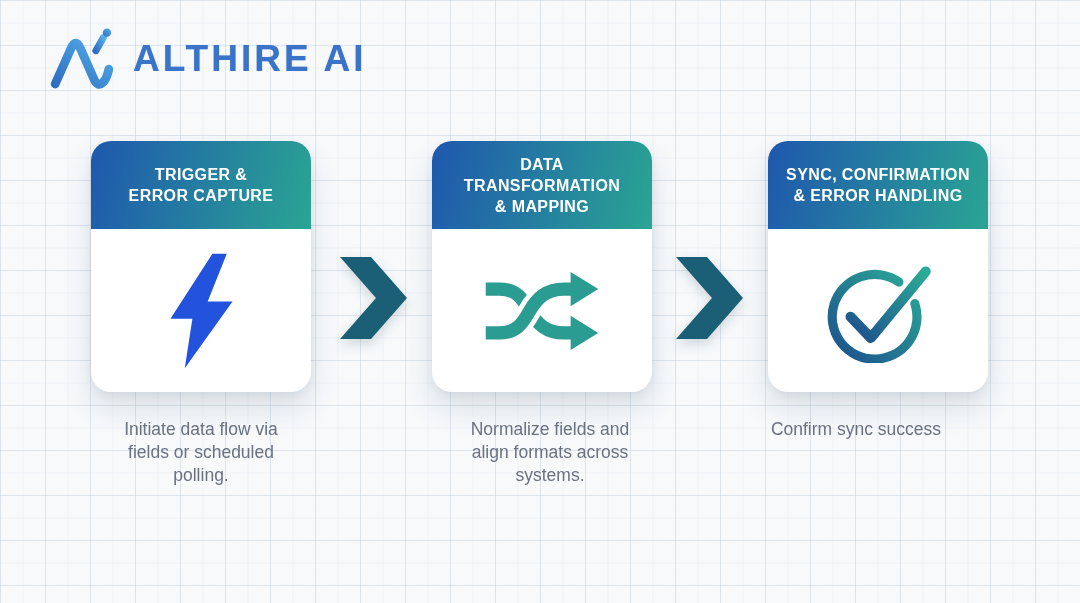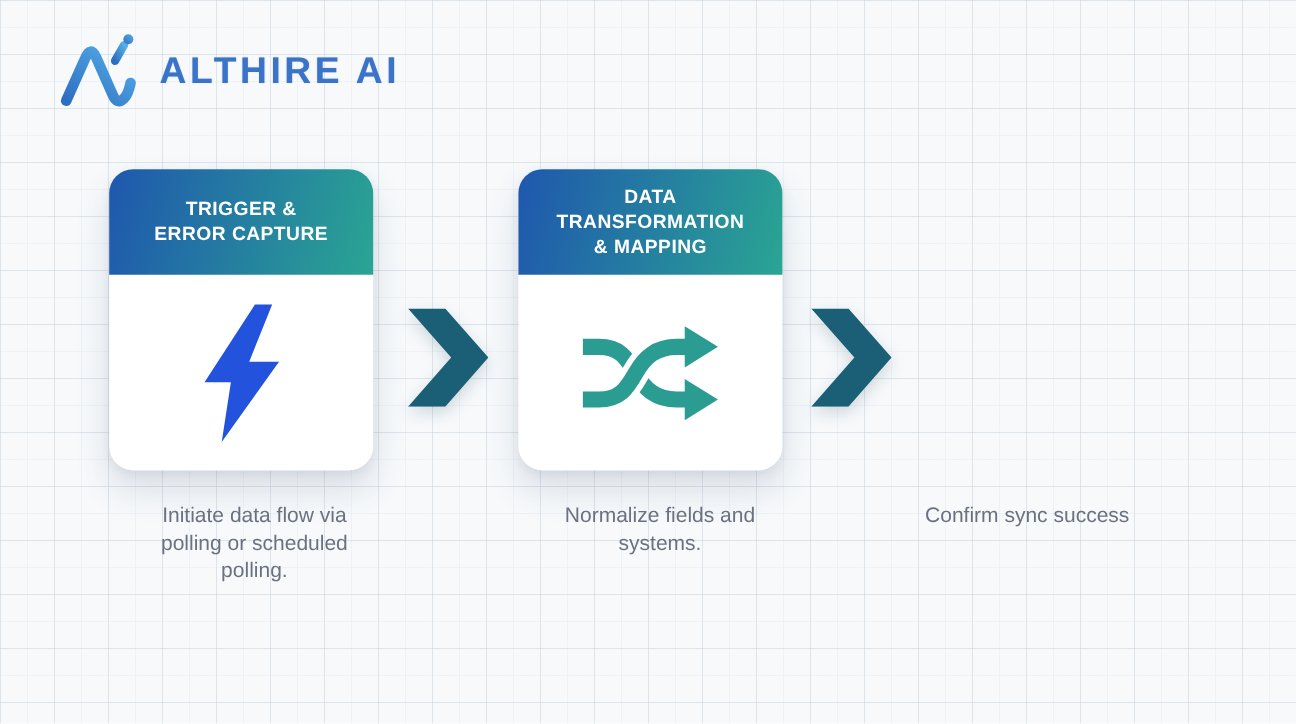--- a/index.html
+++ b/index.html
@@ -9,21 +9,21 @@
     background-color:#f7f9fb;
     background-image:
       linear-gradient(to right, rgba(203,214,226,.50) 1px, transparent 1px),
       linear-gradient(to bottom, rgba(203,214,226,.50) 1px, transparent 1px),
       linear-gradient(to right, rgba(203,214,226,.20) 1px, transparent 1px),
       linear-gradient(to bottom, rgba(203,214,226,.20) 1px, transparent 1px);
     background-size:45px 45px,45px 45px,22.5px 22.5px,22.5px 22.5px;
   }
   .logo{position:absolute;left:45px;top:24px;display:flex;align-items:center;gap:14px;}
   .logo-text{
-    font-size:31px;font-weight:bold;letter-spacing:3px;color:#3a73c8;
+    font-size:37px;font-weight:bold;letter-spacing:3px;color:#3a73c8;
     text-shadow:0 0 1px #9dbfe8, 0 1px 0 rgba(255,255,255,.7);
     text-align:right;
   }
   .card{
     position:absolute;top:141px;width:220px;height:251px;background:#ffffff;
     border-radius:20px;display:flex;flex-direction:column;
     box-shadow:0 16px 28px rgba(70,95,120,.16), 0 3px 8px rgba(70,95,120,.08);
   }
   .card-header{
     height:88px;border-radius:20px 20px 0 0;
@@ -93,29 +93,50 @@
         <path d="M6 73 L20 73 C38 73 44 64 52 50 C60 36 70 27 88 27 L98 27" fill="none" stroke="#2b9c92" stroke-width="14"></path>
         <polygon points="95,9 124,27 95,45" fill="#2b9c92"></polygon>
       </svg>
     </div>
   </div>
 
   <svg class="chevron" style="left:676px" width="67" height="82" viewBox="0 0 67 82">
     <polygon points="0,0 31,0 67,41 31,82 0,82 36,41" fill="#1a5f76"></polygon>
   </svg>
 
+  <div class="card" style="left:768px">
+    <div class="card-header">
+      <span class="tl">SYNC, CONFIRMATION</span>
+      <span class="tl">&amp; ERROR HANDLING</span>
+    </div>
+    <div class="card-body">
+      <svg width="112" height="104" viewBox="0 0 115 108">
+        <defs>
+          <linearGradient id="gCheck" x1="0" y1="1" x2="1" y2="0">
+            <stop offset="0" stop-color="#1d4f8c"></stop>
+            <stop offset="1" stop-color="#2bab97"></stop>
+          </linearGradient>
+        </defs>
 
-  <div class="desc" style="left:92px">
+        <path d="M95.8 46.4 A44 44 0 1 1 79.2 24.0" fill="none" stroke="url(#gCheck)" stroke-width="9.5" stroke-linecap="round"></path>
+
+        <path d="M29 60 L50 82 L107 13" fill="none" stroke="url(#gCheck)" stroke-width="10.5" stroke-linecap="round" stroke-linejoin="round"></path>
+      </svg>
+    </div>
+  </div>
+
+  <div class="desc" style="left:81px">
     <span class="dl">Initiate data flow via</span>
-    <span class="dl">polling or scheduled</span>
+    <span class="dl">fields or scheduled</span>
     <span class="dl">polling.</span>
   </div>
 
   <div class="desc" style="left:430px">
     <span class="dl">Normalize fields and</span>
+    <span class="dl">align formats across</span>
     <span class="dl">systems.</span>
   </div>
 
   <div class="desc" style="left:736px">
     <span class="dl">Confirm sync success</span>
   </div>
 
 </div>
 
 </body></html>

